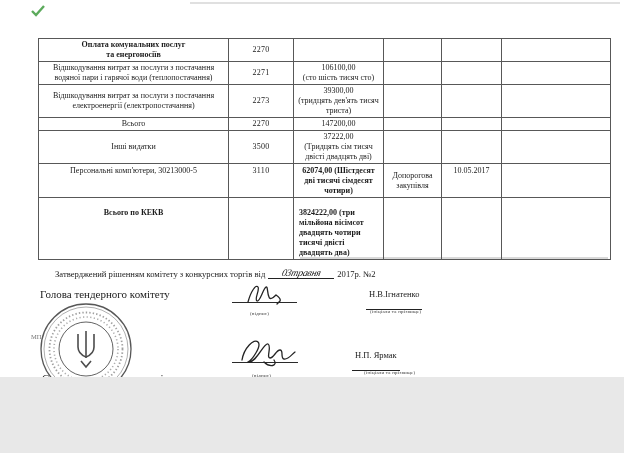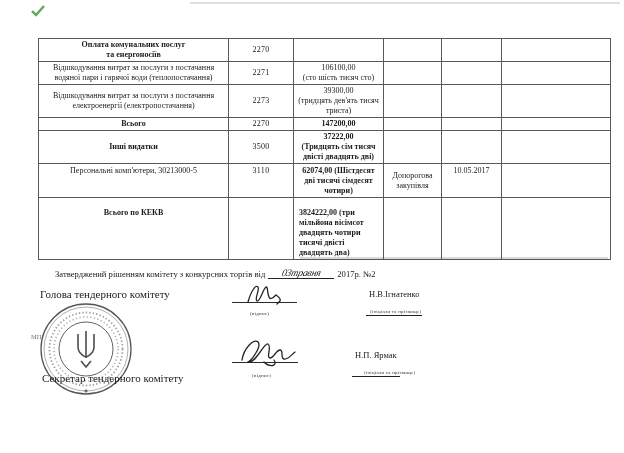--- a/index.html
+++ b/index.html
@@ -1,35 +1,35 @@
 <!DOCTYPE html>
 <html><head>
 <meta charset="utf-8">
 <style>
   html,body{margin:0;padding:0;background:#e8e8e8;}
   .page{
-    position:relative;width:624px;height:453px;background:#ffffff;
+    position:relative;width:624px;height:377px;background:#ffffff;
     font-family:"Liberation Serif",serif;color:#1b1b1b;overflow:hidden;
     margin:0 auto;
   }
   
   table.budget{
     position:absolute;left:38px;top:38px;width:572px;
     border-collapse:collapse;table-layout:fixed;
   }
   table.budget td{
     border:1px solid #585858;
     font-size:8px;line-height:1.25;
     white-space:pre-line;vertical-align:middle;
     padding:1px 2px;text-align:center;overflow:hidden;
   }
   td.c-name{text-align:left;padding-left:4px;}
   td.c-code{font-size:9.5px;letter-spacing:.3px;margin-top:14px;}
   tr.hdr td.c-name{text-align:center;font-weight:bold;}
-  tr.bold td.c-name,tr.bold td.c-amt{font-weight:bold;}
+  tr.bold td.c-name,tr.bold td.c-amt{font-weight:normal;}
   tr.r7 td{vertical-align:top;padding-top:2px;}
   tr.r7 td.c-proc{vertical-align:middle;}
   tr.r7 td.c-amt{font-weight:bold;}
   tr.r8 td{vertical-align:top;padding-top:10px;}
   tr.r8 td.c-name,tr.r8 td.c-amt{font-weight:bold;}
   tr.r8 td.c-amt{text-align:left;padding-left:5px;}
   
   .approval{
     position:absolute;left:55px;top:267px;font-size:8.6px;white-space:nowrap;
   }
@@ -46,21 +46,21 @@
   .role2{left:42px;top:372px;text-align:center;}
   .sigline{position:absolute;border-bottom:1px solid #2a2a2a;}
   .sig1line{left:232px;top:282px;width:65px;height:20px;}
   .sig2line{left:232px;top:338px;width:66px;height:24px;}
   .sigsvg{position:absolute;}
   .caption{position:absolute;font-size:5px;color:#3c3c3c;letter-spacing:.2px;white-space:nowrap;}
   .cap-sig1{left:250px;top:311px;}
   .cap-name1{left:370px;top:309px;}
   .cap-sig2{left:252px;top:373px;}
   .cap-name2{left:364px;top:370px;}
-  .signame{position:absolute;font-size:8.5px;border-bottom:1px solid #222;padding:0 3px 16px 3px;white-space:nowrap;}
+  .signame{position:absolute;font-size:8.5px;border-bottom:1px solid #222;padding:0 3px 10px 3px;white-space:nowrap;}
   .name1{left:366px;top:289px;}
   .name2{left:352px;top:350px;}
   .stamp{position:absolute;left:30px;top:293px;}
   .mp-mark{position:absolute;left:31px;top:333px;font-size:6.5px;color:#444;opacity:.75;}
   .scan-streak{position:absolute;left:190px;top:2px;width:430px;height:2px;background:#e0e0e0;}
   .scan-bottom{position:absolute;left:300px;top:257px;width:308px;height:2px;background:#c9c9c9;opacity:.7;}
   .green-mark{position:absolute;left:30px;top:4px;}
 </style>
 </head>
 <body>

